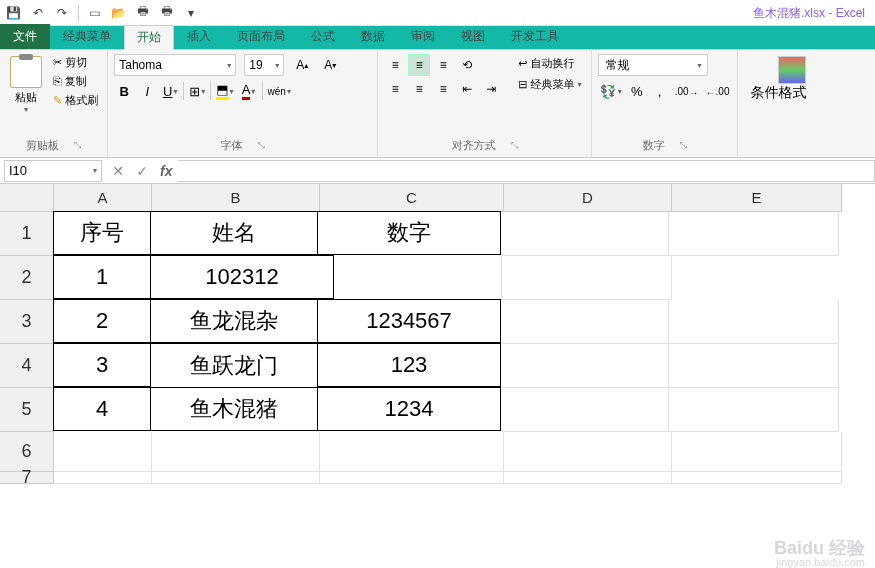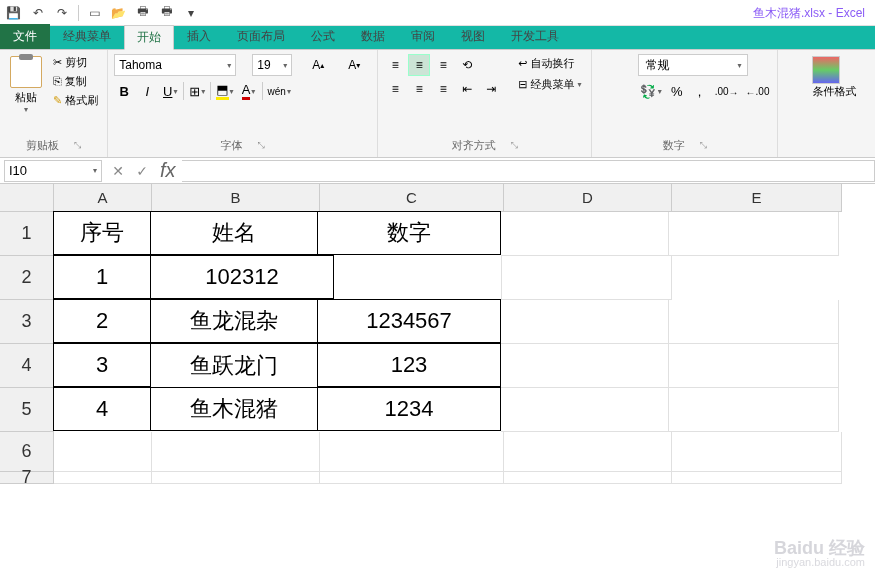--- a/index.html
+++ b/index.html
@@ -20,45 +20,45 @@
 .ribbon-group-content { display: flex; gap: 4px; flex: 1; }
 .ribbon-group-label { text-align: center; font-size: 11px; color: #666; padding: 2px 0; display: flex; justify-content: center; align-items: center; gap: 15px; }
 .dialog-launcher { font-size: 9px; color: #888; }
 
 .clipboard-paste { display: flex; flex-direction: column; align-items: center; padding: 2px 4px; }
 .paste-icon { width: 32px; height: 32px; background: #fff; border: 1px solid #d4a960; border-radius: 2px; position: relative; }
 .paste-icon::before { content: ""; position: absolute; top: -3px; left: 8px; width: 14px; height: 6px; background: #888; border-radius: 2px; }
 .clipboard-side { display: flex; flex-direction: column; gap: 2px; font-size: 11px; }
 .clipboard-side-item { display: flex; align-items: center; gap: 3px; padding: 1px 3px; }
 
-.font-top { display: flex; gap: 16px; margin-bottom: 4px; }
+.font-top { display: flex; gap: 8px; margin-bottom: 4px; }
 .font-name { width: 122px; height: 22px; border: 1px solid #ccc; background: #fff; font-size: 12px; padding: 2px 4px; display: flex; justify-content: space-between; align-items: center; }
 .font-size { width: 40px; height: 22px; border: 1px solid #ccc; background: #fff; font-size: 12px; padding: 2px 4px; display: flex; justify-content: space-between; align-items: center; }
 .font-btn { width: 20px; height: 22px; display: flex; align-items: center; justify-content: center; font-size: 12px; }
 .font-bottom { display: flex; gap: 3px; align-items: center; }
 .fbtn { min-width: 20px; height: 22px; display: flex; align-items: center; justify-content: center; font-size: 13px; padding: 0 2px; }
 .fbtn.dd::after { content: "▾"; font-size: 8px; margin-left: 1px; color: #666; }
 
 .align-grid { display: flex; flex-direction: column; gap: 2px; }
 .align-row { display: flex; gap: 2px; }
 .align-btn { width: 22px; height: 22px; display: flex; align-items: center; justify-content: center; font-size: 12px; }
 .align-btn.active { background: #cce4d6; border: 1px solid #9fc; }
 
 .align-side { display: flex; flex-direction: column; gap: 2px; font-size: 11px; margin-left: 8px; }
 .align-side-item { display: flex; align-items: center; gap: 3px; padding: 2px 4px; }
 
 .number-format { width: 110px; height: 22px; border: 1px solid #ccc; background: #fff; font-size: 12px; padding: 2px 6px; display: flex; justify-content: space-between; align-items: center; margin-bottom: 4px; }
 .number-bottom { display: flex; gap: 3px; }
 
-.cond-fmt { display: flex; flex-direction: column; align-items: flex-start; padding: 2px 6px; font-size: 11px; margin-left: 22px; }
+.cond-fmt { display: flex; flex-direction: column; align-items: flex-end; padding: 2px 6px; font-size: 14px; }
 
 .formula-bar { height: 26px; border-bottom: 1px solid #ccc; display: flex; align-items: center; background: #fff; }
 .name-box { width: 98px; height: 22px; border: 1px solid #ccc; margin: 0 4px; display: flex; align-items: center; justify-content: space-between; padding: 0 4px; font-size: 13px; }
 .fb-btn { width: 24px; height: 22px; display: flex; align-items: center; justify-content: center; color: #888; font-size: 14px; }
-.fx { font-style: italic; color: #666; font-size: 20px; padding: 0 6px; }
+.fx { font-style: italic; color: #666; font-size: 14px; padding: 0 6px; font-weight: bold; }
 .formula-input { flex: 1; height: 22px; border: 1px solid #ccc; border-left: none; }
 
 .sheet { position: relative; }
 .corner { position: absolute; top: 0; left: 0; width: 54px; height: 28px; background: #f0f0f0; border-right: 1px solid #ccc; border-bottom: 1px solid #ccc; }
 .col-headers { position: absolute; top: 0; left: 54px; height: 28px; display: flex; }
 .col-h { background: #f0f0f0; border-right: 1px solid #ccc; border-bottom: 1px solid #ccc; display: flex; align-items: center; justify-content: center; font-size: 15px; color: #333; }
 .row-headers { position: absolute; top: 28px; left: 0; width: 54px; }
 .row-h { background: #f0f0f0; border-right: 1px solid #ccc; border-bottom: 1px solid #ccc; display: flex; align-items: center; justify-content: center; font-size: 18px; color: #333; }
 .cells { position: absolute; top: 28px; left: 54px; }
 .cell-row { display: flex; }
@@ -200,21 +200,21 @@
           </div>
       </div>
     </div>
     <div class="ribbon-group-label">
         <span>对齐方式</span>
         <span class="dialog-launcher">⤡</span>
       </div>
   </div>
 
   <div class="ribbon-group">
-    <div style="display:flex;flex-direction:column;margin-left:40px;">
+    <div style="display:flex;flex-direction:column;">
       <div class="number-format">
           <span>常规</span>
           <span class="dd-arrow">▾</span>
         </div>
       <div class="number-bottom">
         <div class="fbtn dd">💱</div>
         <div class="fbtn">%</div>
         <div class="fbtn">,</div>
         <div class="fbtn" style="font-size:10px;">.00→</div>
         <div class="fbtn" style="font-size:10px;">←.00</div>

